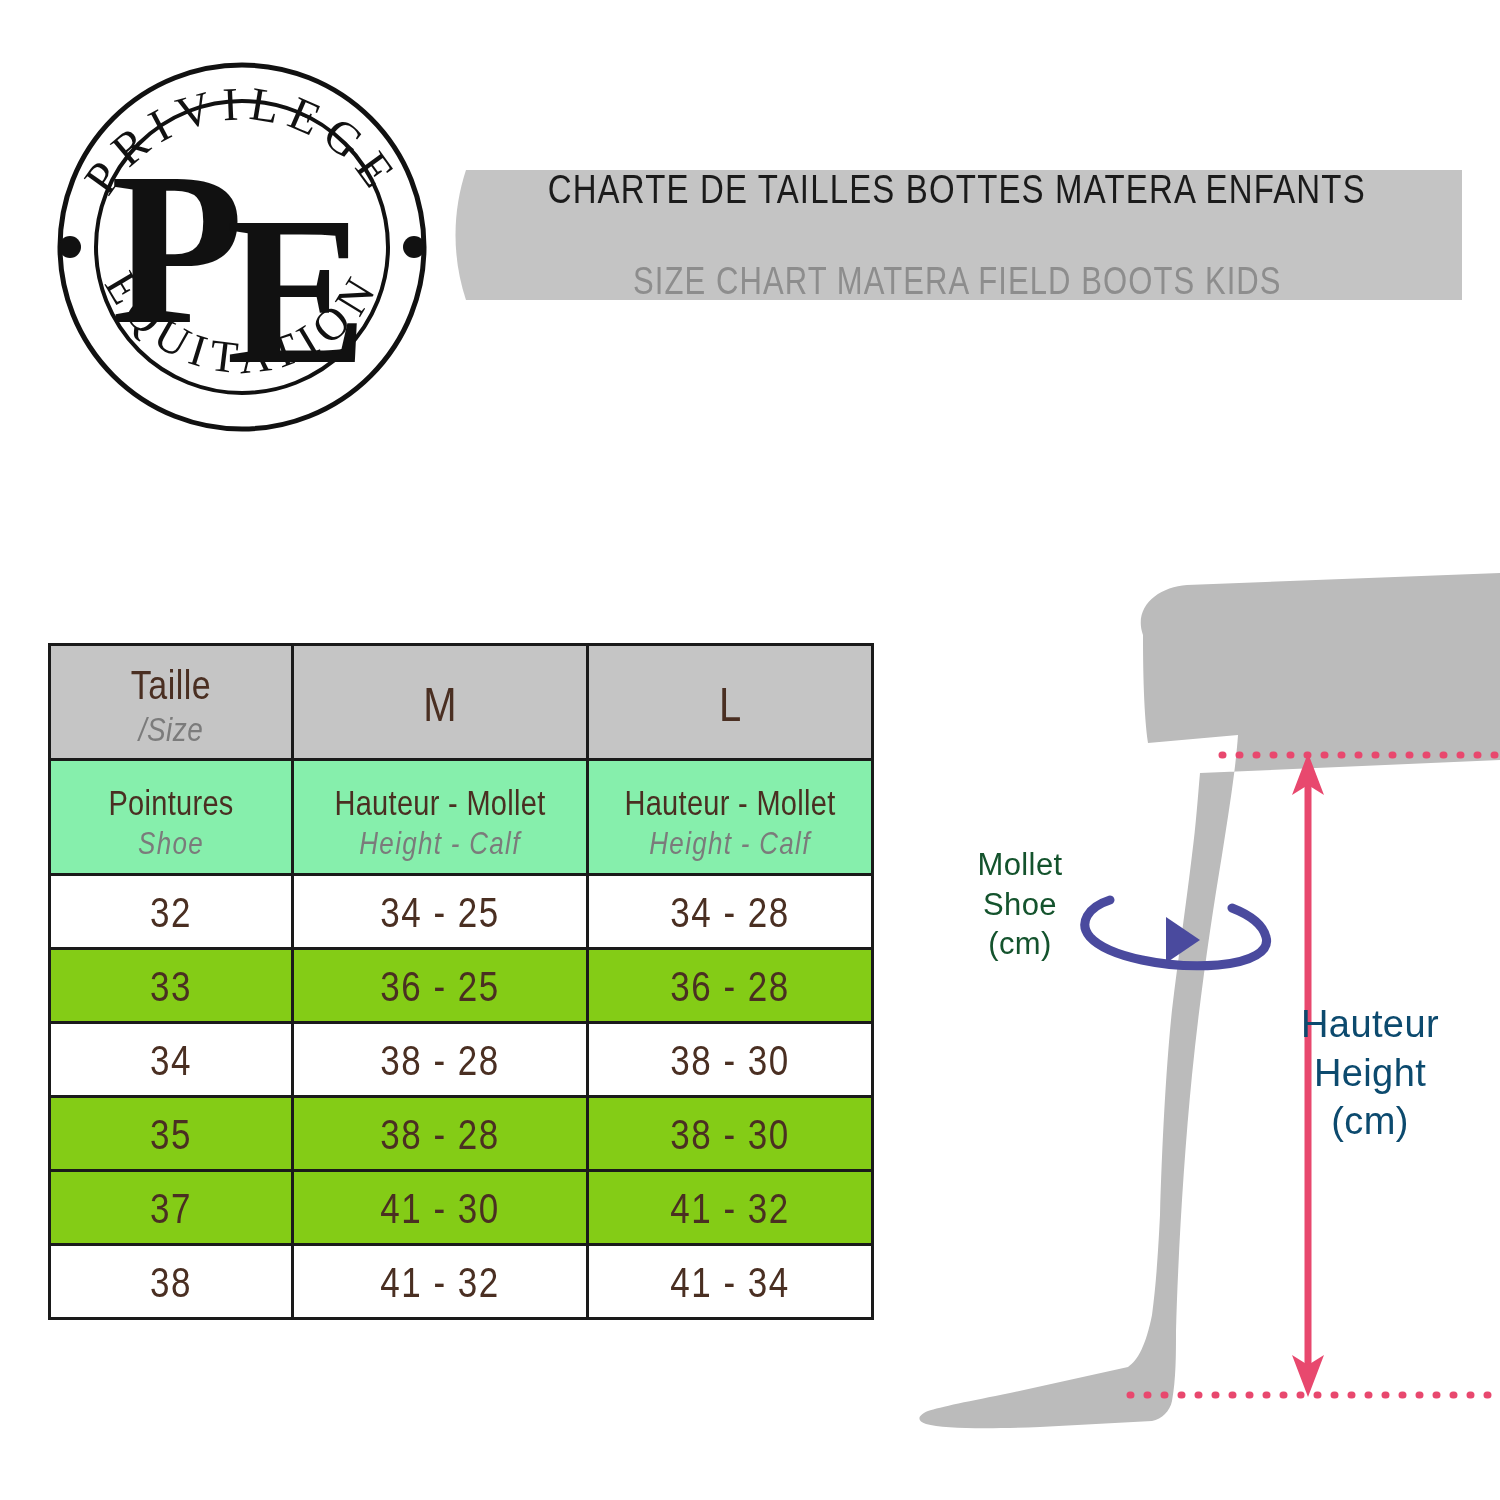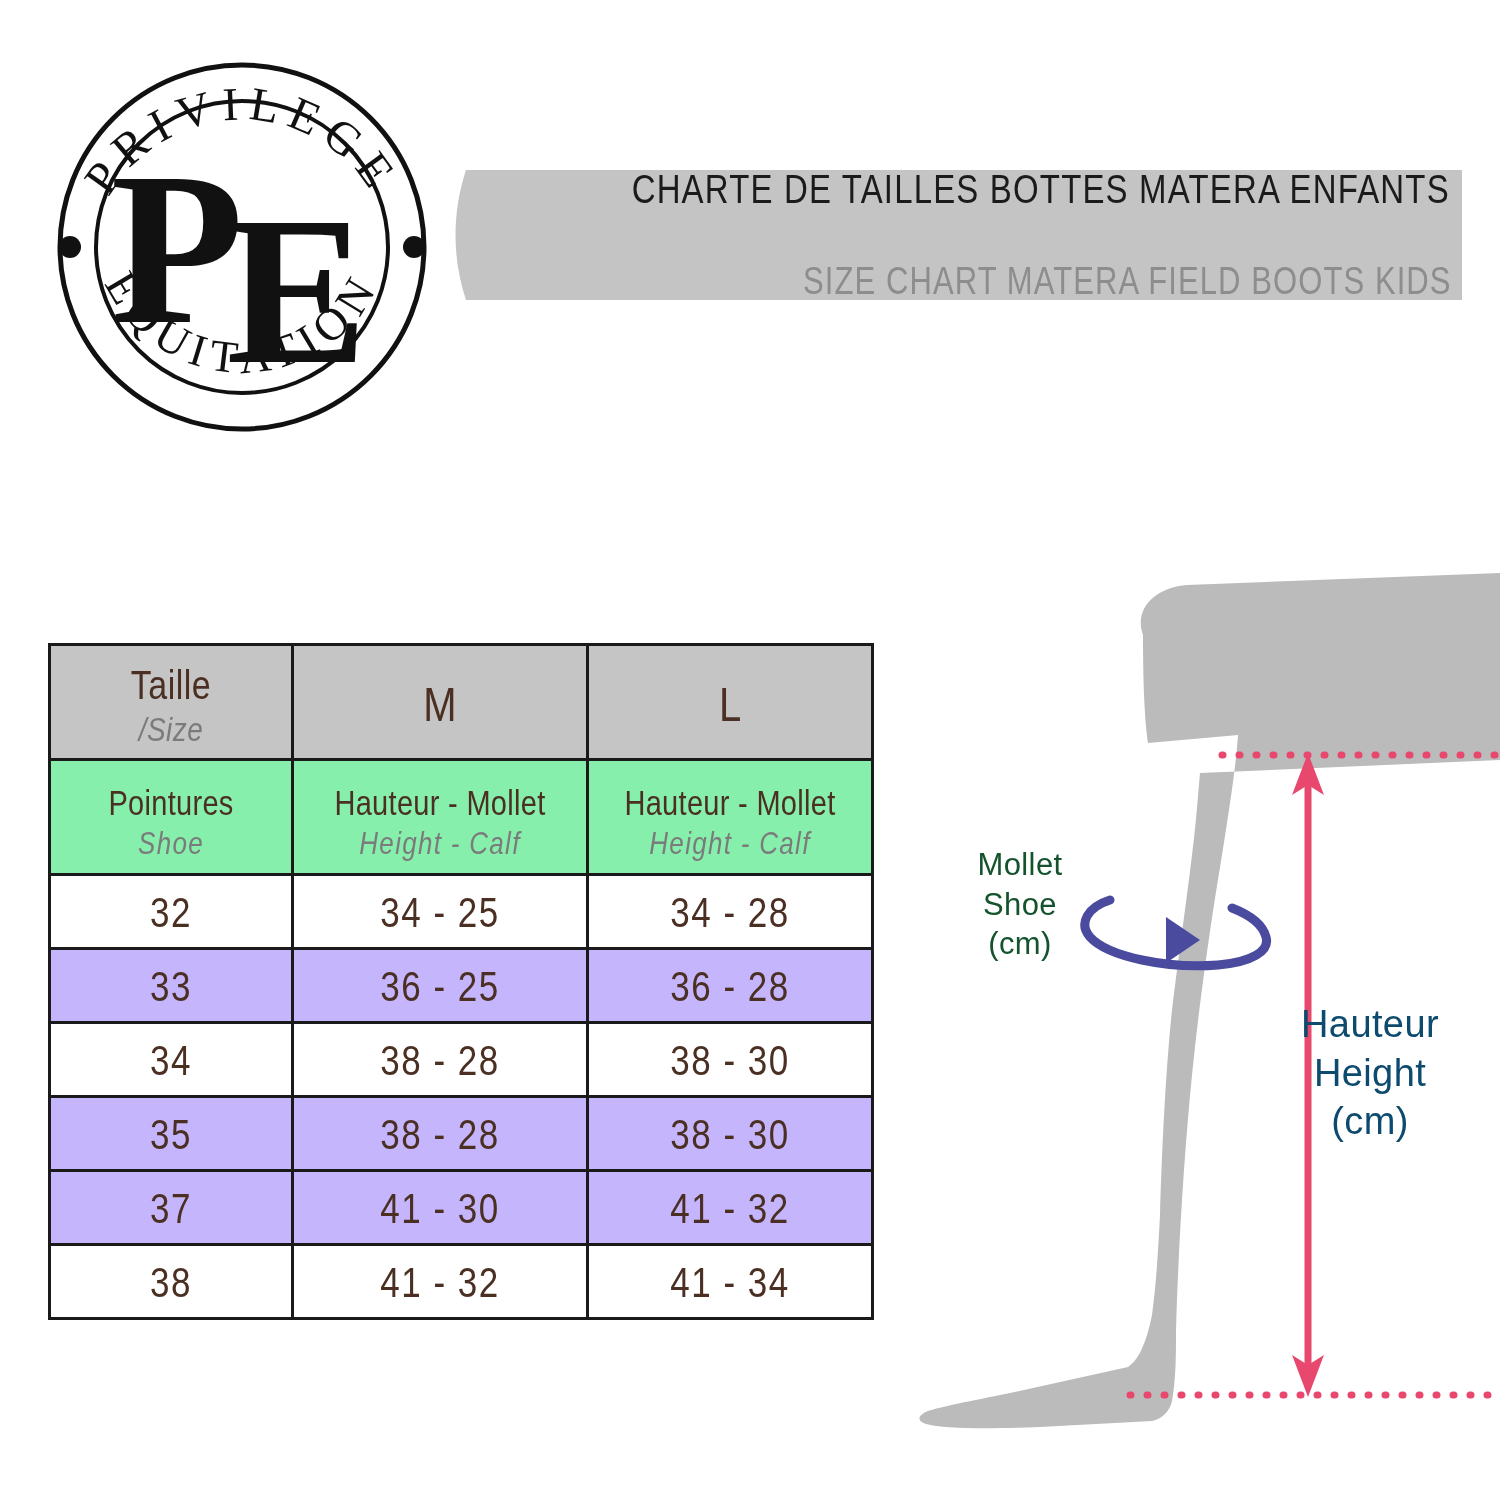--- a/index.html
+++ b/index.html
@@ -33,21 +33,21 @@
     height: 130px;
   }
   #banner-text {
     position: absolute;
     left: 452px;
     top: 170px;
     width: 1010px;
     height: 130px;
     display: flex;
     flex-direction: column;
-    align-items: flex-end;
+    align-items: center;
     justify-content: center;
     pointer-events: none;
     gap: 48px;
   }
   .banner-line-fr {
     font-size: 34px;
     letter-spacing: 1.2px;
     color: #1b1b1b;
     font-family: "Liberation Sans", sans-serif;
     font-weight: 300;
@@ -92,21 +92,21 @@
 
   .hdr-cell {
     background: #c5c5c5;
     height: 112px;
   }
   .hdr-cell-2 {
     background: #86efac;
     height: 112px;
   }
   .row-white { background: #ffffff; }
-  .row-gray  { background: #c4b5fd; }
+  .row-gray  { background: #84cc16; }
 
   .t-fr {
     display: block;
     color: #4a2f22;
     font-size: 34px;
     font-weight: 300;
     letter-spacing: 0.5px;
     transform: scaleY(1.18);
     line-height: 1.0;
     margin-top: 8px;

